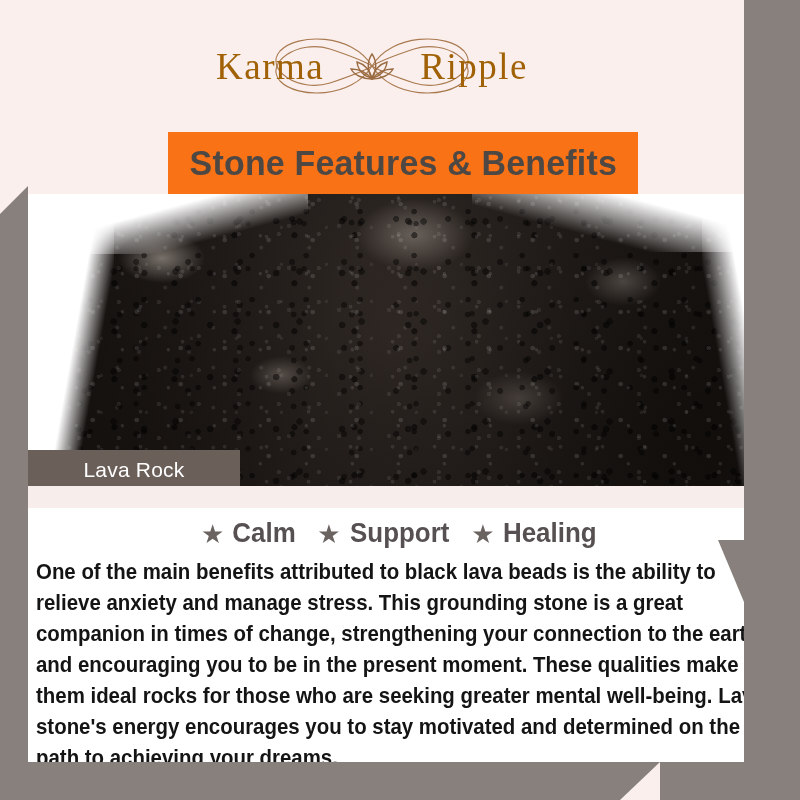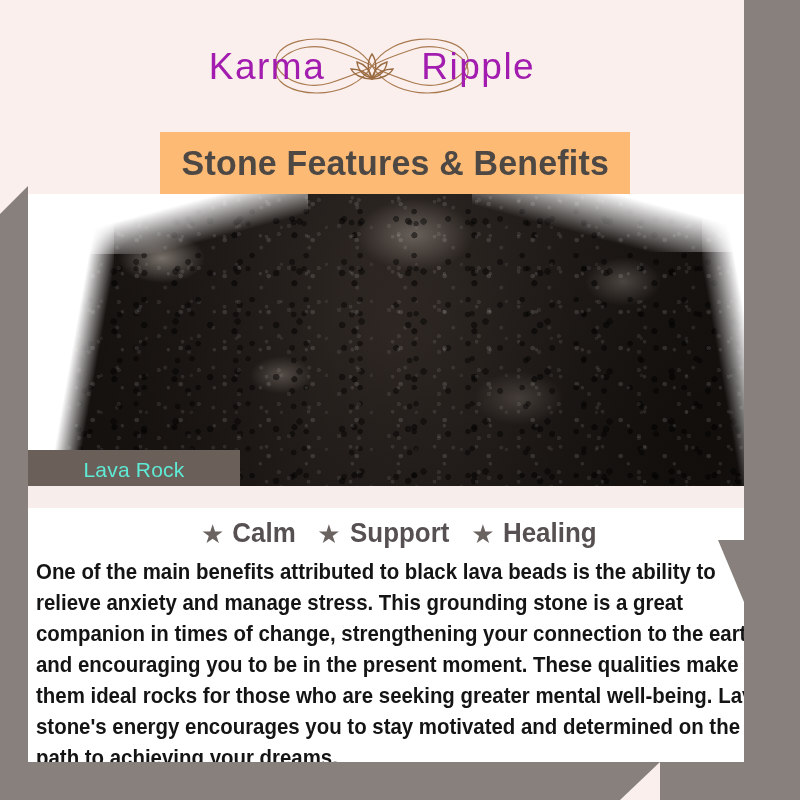--- a/index.html
+++ b/index.html
@@ -106,24 +106,24 @@
     display: flex;
     align-items: center;
     justify-content: center;
     gap: 0px;
     color: #9a6b42;
     position: relative;
     width: 340px;
     height: 70px;
   }
   .logo-word {
-    font-family: Liberation Sans, sans-serif;
+    font-family: Liberation Serif, serif;
     font-size: 37px;
     letter-spacing: 1.5px;
-    color: #a21caf;
+    color: #a16207;
     line-height: 1;
     z-index: 3;
     position: relative;
   }
   .logo-word.left  { margin-right: 42px; }
   .logo-word.right { margin-left: 54px; }
   .logo-swirl {
     position: absolute;
     left: 0; top: 0;
     width: 340px; height: 70px;
@@ -134,25 +134,25 @@
     position: absolute;
     left: 50%;
     top: 50%;
     transform: translate(-50%, -50%);
     z-index: 2;
   }
 
   
   .title-band {
     position: absolute;
-    left: 160px;
+    left: 168px;
     top: 132px;
     width: 470px;
     height: 62px;
-    background: #fdba74;
+    background: #f97316;
     display: flex;
     align-items: center;
     justify-content: center;
   }
   .title-text {
     font-family: "Liberation Sans Narrow", "Liberation Sans", sans-serif;
     font-weight: bold;
     font-size: 35px;
     color: #4e4845;
     letter-spacing: 0.2px;
@@ -238,21 +238,21 @@
     left: 28px;
     top: 450px;
     width: 212px;
     height: 40px;
     background: #6b5f5a;
     display: flex;
     align-items: center;
     justify-content: center;
   }
   .caption-text {
-    color: #5eead4;
+    color: #ffffff;
     font-size: 21px;
     letter-spacing: 0.2px;
   }
 
   
   .divider-cream {
     position: absolute;
     left: 28px;
     top: 486px;
     width: 744px;

